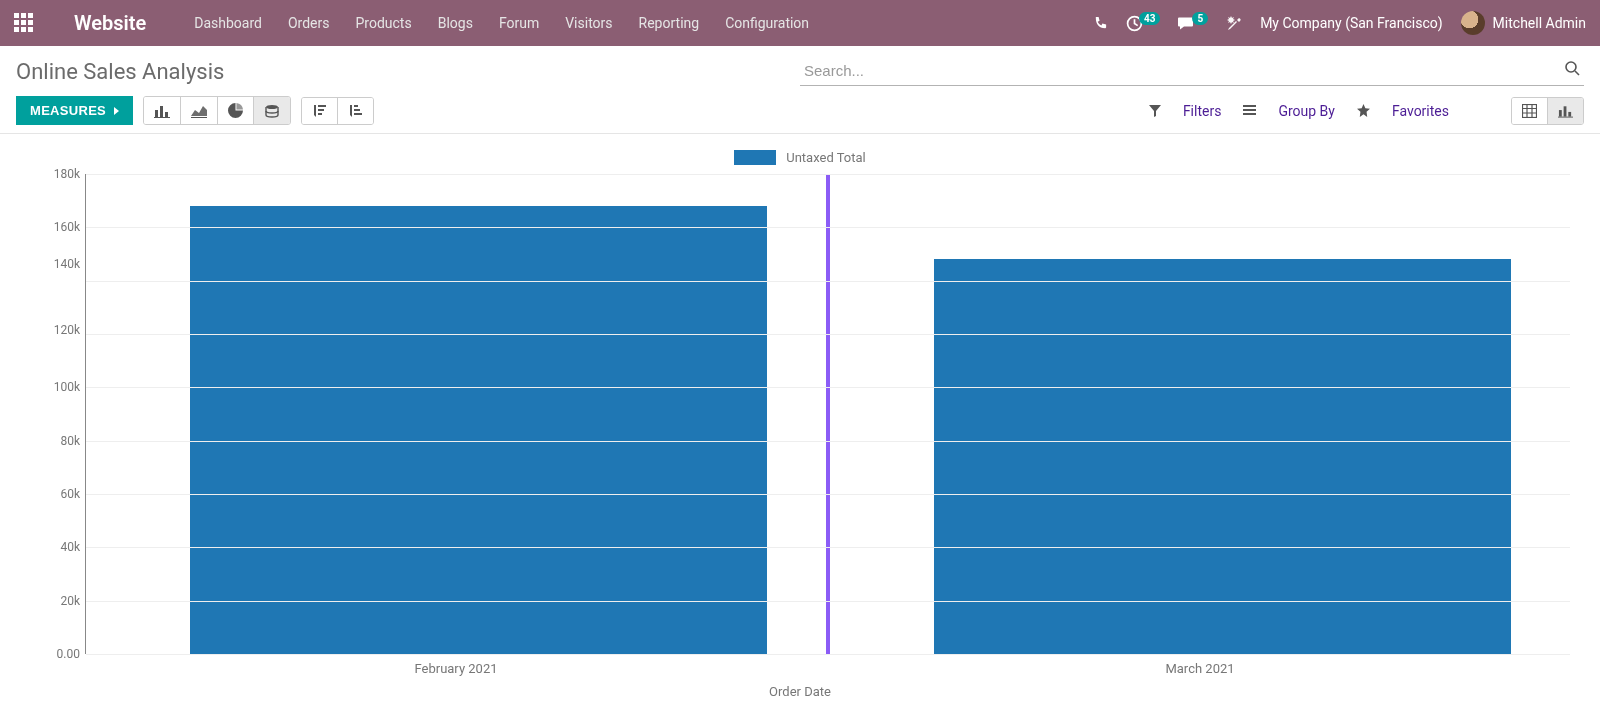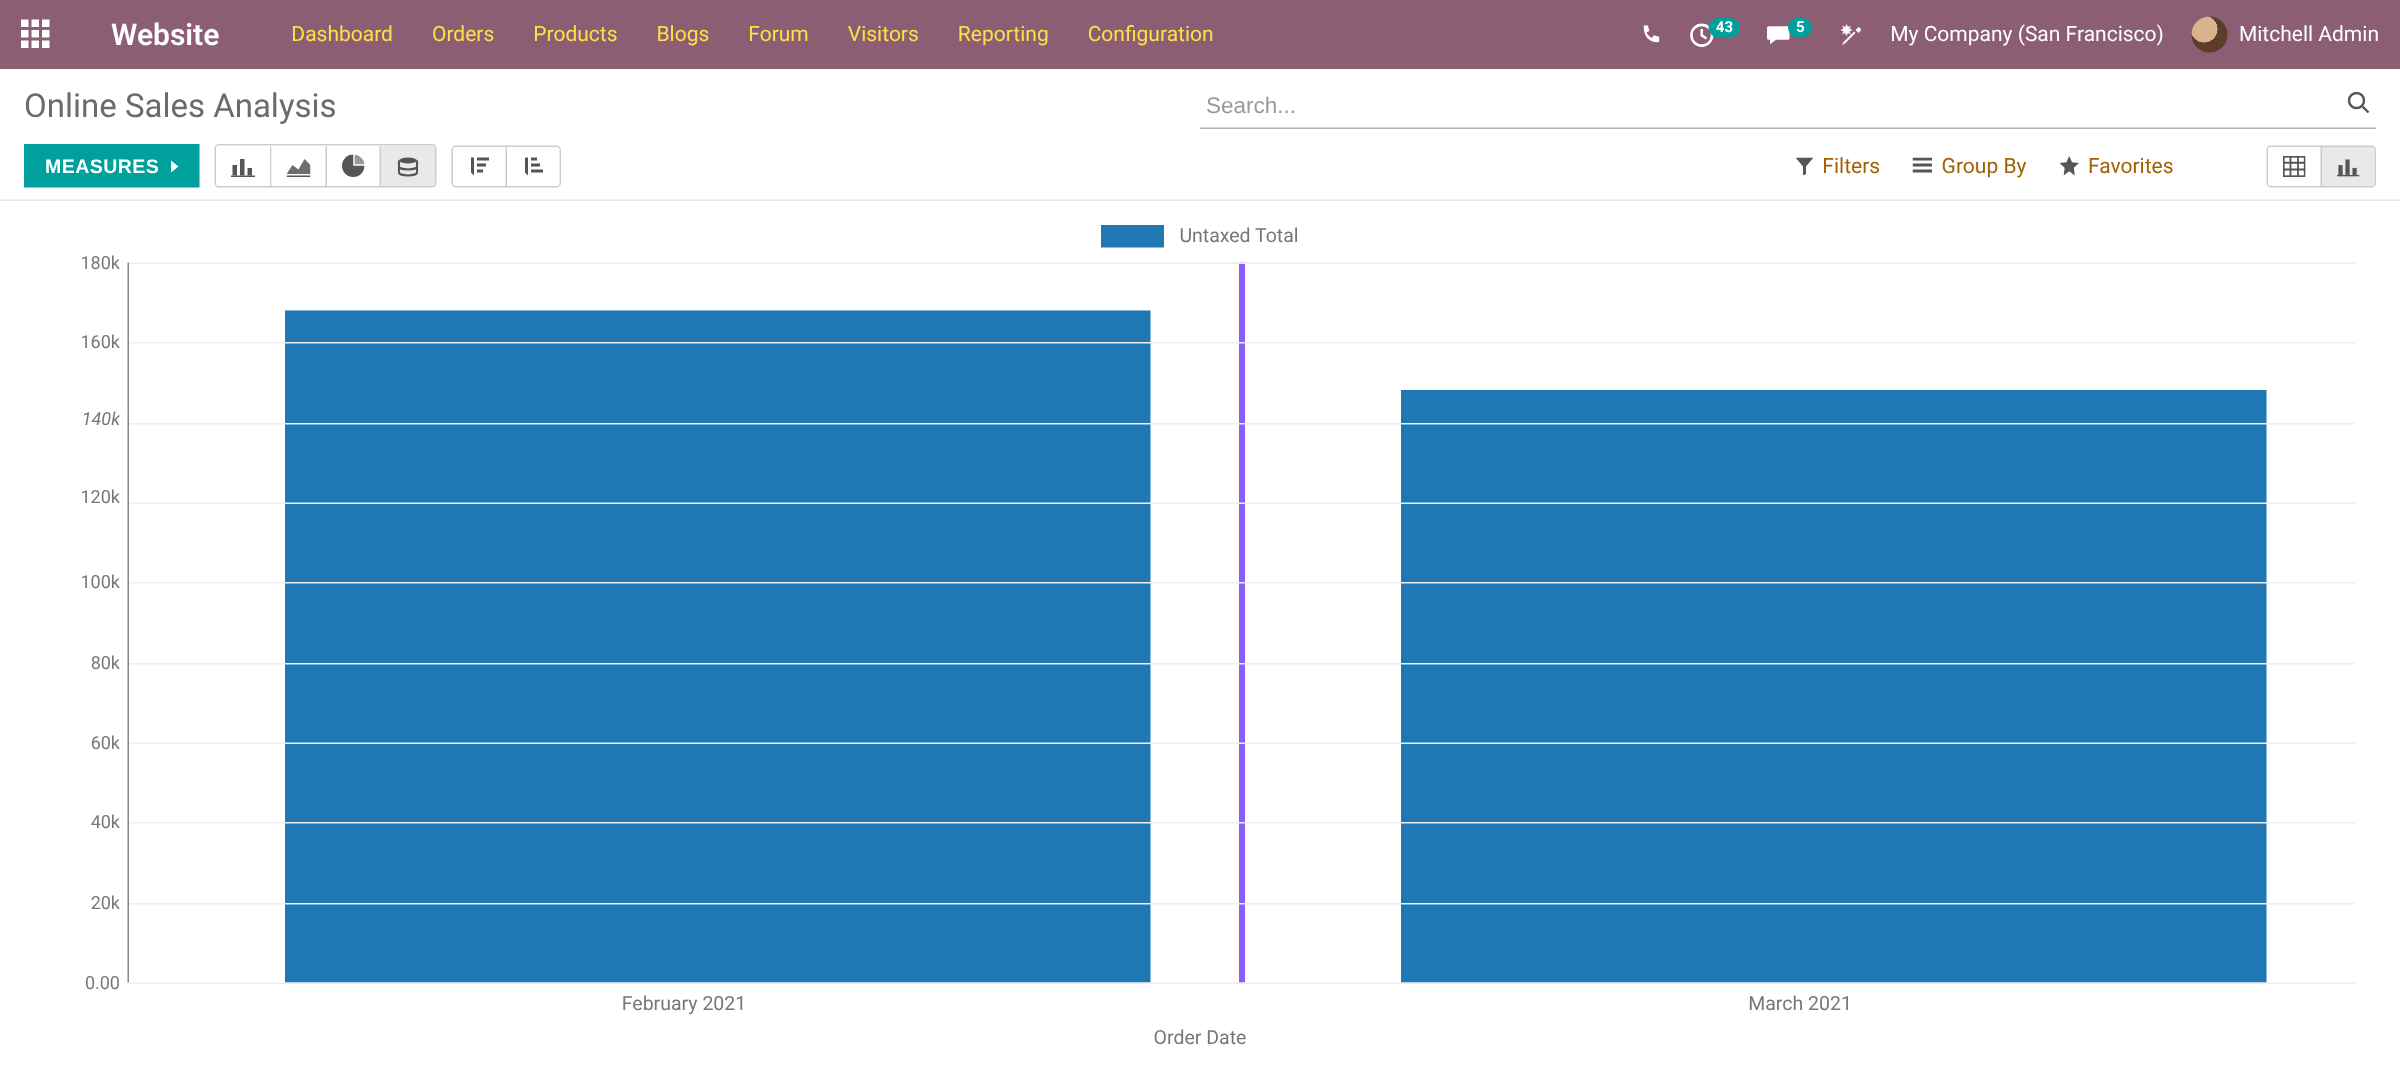--- a/index.html
+++ b/index.html
@@ -4,21 +4,21 @@
 <style>
   * { box-sizing: border-box; margin: 0; padding: 0; }
   body { font-family: -apple-system, BlinkMacSystemFont, "Segoe UI", Roboto, Arial, sans-serif; font-size: 14px; color: #4c4c4c; width: 1600px; height: 722px; overflow: hidden; background: #fff; }
 
   
   .topnav { background: #8b5e73; color: #fff; height: 46px; display: flex; align-items: center; padding: 0 14px; }
   .apps-icon { width: 20px; height: 20px; display: grid; grid-template-columns: repeat(3,5px); grid-template-rows: repeat(3,5px); gap: 2px; cursor: pointer; }
   .apps-icon span { background: #fff; width: 5px; height: 5px; }
   .brand { font-size: 20px; font-weight: 600; margin-left: 40px; margin-right: 48px; cursor: pointer; }
   .menu { display: flex; gap: 26px; flex: 1; }
-  .menu a { color: #fde047; text-decoration: none; font-size: 14px; cursor: pointer; }
+  .menu a { color: #e5e5e5; text-decoration: none; font-size: 14px; cursor: pointer; }
   .right-tools { display: flex; align-items: center; gap: 18px; }
   .icon-btn { cursor: pointer; display: flex; align-items: center; }
   .badge-pill { position: relative; display: inline-flex; align-items: center; }
   .badge-num { background: #00a09d; color: #fff; font-size: 10px; font-weight: 700; border-radius: 8px; padding: 1px 5px; margin-left: -4px; position: relative; top: -5px; }
   .company { font-size: 14px; cursor: pointer; }
   .avatar { width: 24px; height: 24px; border-radius: 50%; background: radial-gradient(circle at 35% 35%, #d9b38c 0 40%, #5a3d2b 41% 100%); display: inline-block; }
   .user { display: flex; align-items: center; gap: 8px; cursor: pointer; }
 
   
   .control-row { display: flex; align-items: center; padding: 10px 16px 0 16px; }
@@ -31,21 +31,21 @@
   
   .toolbar-row { display: flex; align-items: center; padding: 10px 16px 8px 16px; border-bottom: 1px solid #e5e5e5; }
   .measures-btn { background: #00a09d; color: #fff; border: none; padding: 7px 14px; font-size: 13px; font-weight: 700; letter-spacing: 0.3px; cursor: pointer; display: flex; align-items: center; gap: 8px; text-align: right; }
   .measures-btn .caret { width: 0; height: 0; border-top: 4px solid transparent; border-bottom: 4px solid transparent; border-left: 5px solid #fff; }
   .chart-type-group { display: flex; margin-left: 10px; border: 1px solid #ccc; border-radius: 3px; overflow: hidden; }
   .chart-type-group button, .sort-group button, .view-switch button { background: #fff; border: none; padding: 6px 10px; cursor: pointer; color: #555; border-right: 1px solid #ccc; }
   .chart-type-group button:last-child, .sort-group button:last-child, .view-switch button:last-child { border-right: none; }
   .chart-type-group button.active, .view-switch button.active { background: #e9e9e9; }
   .sort-group { display: flex; margin-left: 10px; border: 1px solid #ccc; border-radius: 3px; overflow: hidden; }
   .filter-controls { margin-left: auto; display: flex; gap: 22px; align-items: center; }
-  .filter-controls .link { color: #a16207; cursor: pointer; display: flex; align-items: center; gap: 6px; font-size: 14px; }
+  .filter-controls .link { color: #4c1d95; cursor: pointer; display: flex; align-items: center; gap: 22px; font-size: 14px; }
   .view-switch { display: flex; border: 1px solid #ccc; border-radius: 3px; overflow: hidden; margin-left: 40px; }
 
   
   .chart-area { position: relative; width: 100%; height: 560px; padding: 10px 20px 0 20px; }
   .legend { text-align: center; padding: 6px 0; }
   .legend-item { display: inline-flex; align-items: center; gap: 10px; color: #777; font-size: 13px; }
   .legend-swatch { width: 42px; height: 15px; background: #1f77b4; display: inline-block; }
 
   .plot { position: relative; height: 480px; margin-left: 65px; margin-right: 10px; border-left: 1px solid #888; }
   .xlabel { text-align: center; font-size: 13px; color: #777; margin-top: 30px; }
@@ -251,21 +251,21 @@
         <div class="ytick" style="top: 373.333px;">40k</div>
         <div class="ygrid" style="top: 320px;"></div>
         <div class="ytick" style="top: 320px;">60k</div>
         <div class="ygrid" style="top: 266.667px;"></div>
         <div class="ytick" style="top: 266.667px;">80k</div>
         <div class="ygrid" style="top: 213.333px;"></div>
         <div class="ytick" style="top: 213.333px;">100k</div>
         <div class="ygrid" style="top: 160px;"></div>
         <div class="ytick" style="top: 156px;">120k</div>
         <div class="ygrid" style="top: 106.667px;"></div>
-        <div class="ytick" style="top: 104px; font-style: italic;">140k</div>
+        <div class="ytick" style="top: 90px;">140k</div>
         <div class="ygrid" style="top: 53.3333px;"></div>
         <div class="ytick" style="top: 53.3333px;">160k</div>
         <div class="ygrid" style="top: 0px;"></div>
         <div class="ytick" style="top: 0px;">180k</div>
       </div>
     <div class="xlabel">Order Date</div>
   </div>
 </div>
 
 </body></html>

